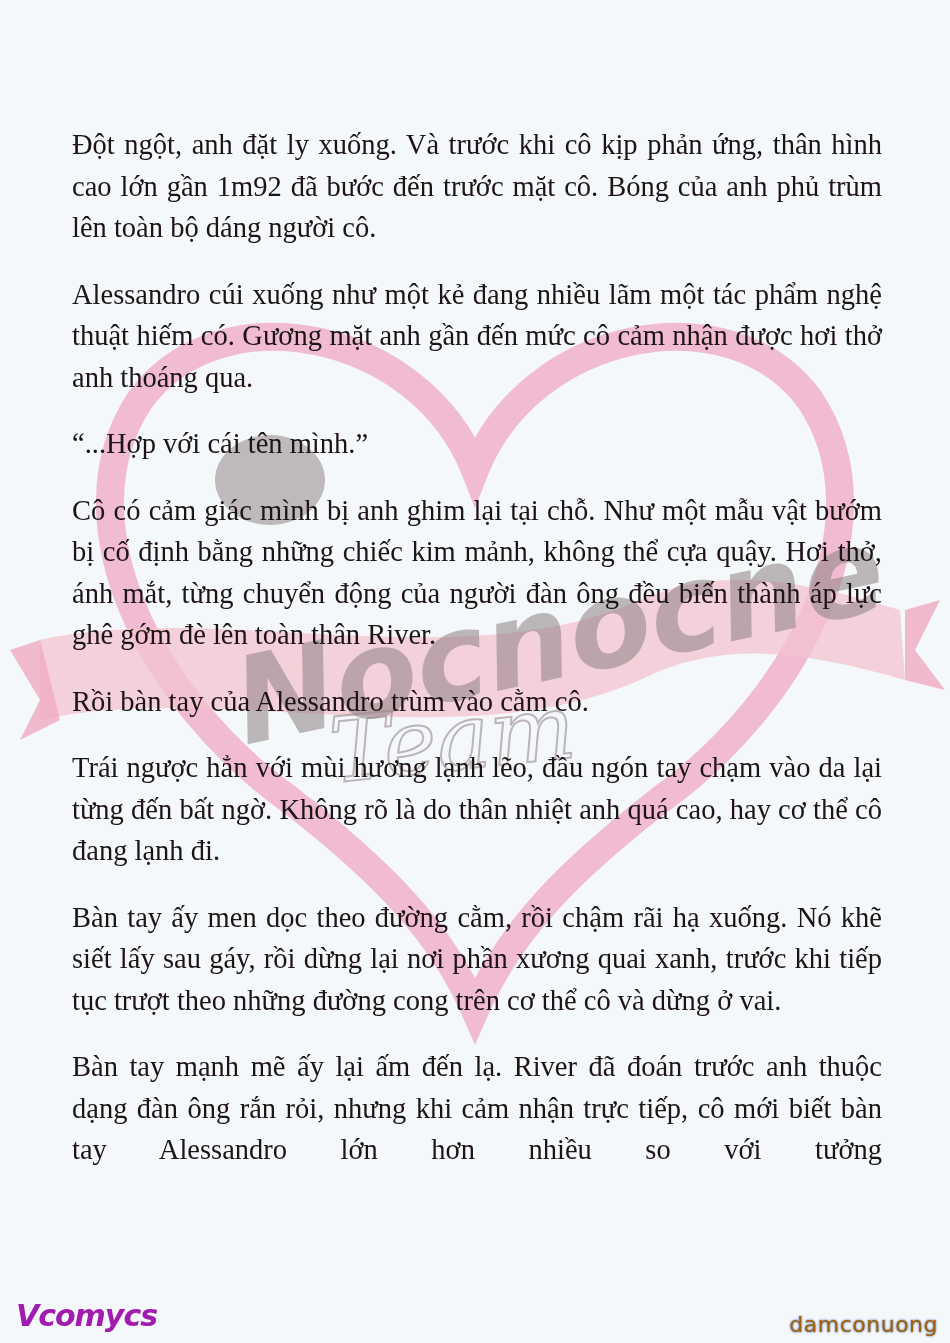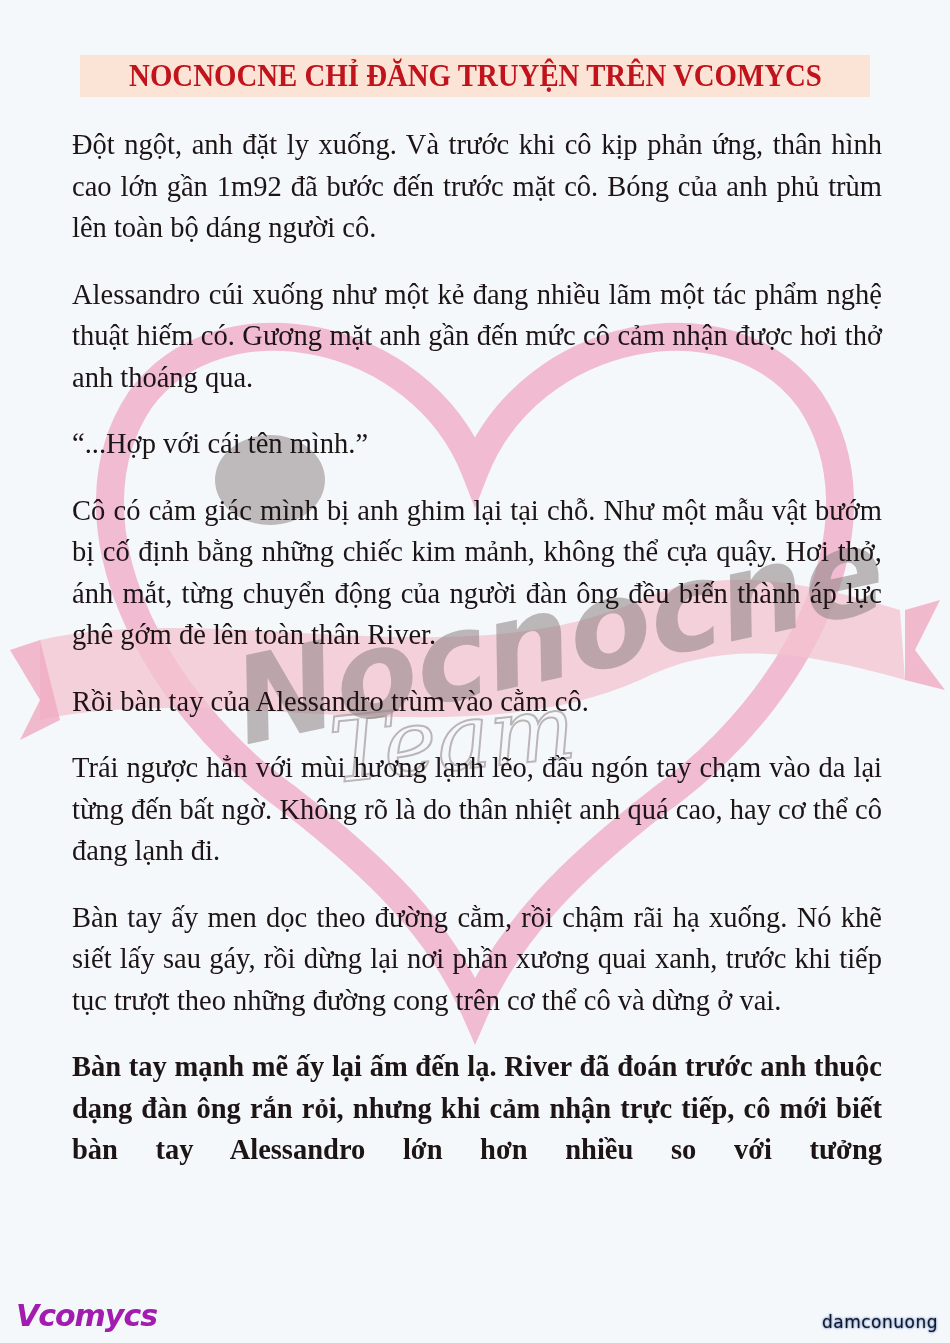--- a/index.html
+++ b/index.html
@@ -23,29 +23,29 @@
   }
   .content {
     position: absolute; left: 72px; top: 113px; width: 810px; margin-top: 11px;
   }
   .para {
     margin: 0 0 25px 0;
     font-size: 28.5px; line-height: 41.5px; color: #1d1416;
     text-align: justify;
     text-align-last: left;
   }
-  .para.last { text-align-last: justify; font-weight: bold; }
+  .para.last { text-align-last: justify; }
   .logo-vcomycs {
     position: absolute; left: 16px; top: 1298px;
     font-family: "DejaVu Sans", sans-serif; font-style: italic; font-weight: bold;
     color: #a21caf; font-size: 30px; letter-spacing: -1px;
   }
   .logo-dam {
     position: absolute; right: 12px; top: 1312px;
-    font-family: "DejaVu Sans", sans-serif; font-size: 17px; color: #0f172a;
+    font-family: "DejaVu Sans", sans-serif; font-size: 22px; color: #a16207;
     text-shadow: 0 0 3px #8aa0c8, 0 0 2px #8aa0c8, 0 0 1px #6f88bf;
     letter-spacing: 0.5px;
   }
 </style>
 </head>
 <body>
 
 <div class="page">
 
   <svg class="watermark" viewBox="0 0 950 1343">
@@ -55,23 +55,20 @@
     <path d="M40,640 C220,600 460,680 640,600 C720,565 800,580 900,610 L905,680 C800,650 720,640 640,680 C460,760 220,680 40,720 Z" fill="#f3c3cf" opacity="0.75"></path>
     <path d="M40,640 L10,650 L40,700 L20,740 L60,720 Z" fill="#f0a9c0" opacity="0.8"></path>
     <path d="M905,610 L940,600 L915,650 L945,690 L905,680 Z" fill="#f0a9c0" opacity="0.8"></path>
 
     <ellipse cx="270" cy="480" rx="55" ry="45" fill="#8f8585" opacity="0.55"></ellipse>
 
     <text x="230" y="700" font-family="DejaVu Sans, sans-serif" font-weight="bold" font-style="italic" font-size="120" fill="#8d8383" opacity="0.55" transform="rotate(-12 450 650)">Nocnocne</text>
     <text x="330" y="770" font-family="DejaVu Serif, serif" font-style="italic" font-size="90" fill="none" stroke="#968a8a" stroke-width="2" opacity="0.6" transform="rotate(-6 450 740)">Team</text>
   </svg>
 
-  <div class="title-banner">
-    <span class="title-text">NOCNOCNE CHỈ ĐĂNG TRUYỆN TRÊN VCOMYCS</span>
-  </div>
 
   <div class="content">
     <p class="para">Đột ngột, anh đặt ly xuống. Và trước khi cô kịp phản ứng, thân hình cao lớn gần 1m92 đã bước đến trước mặt cô. Bóng của anh phủ trùm lên toàn bộ dáng người cô.</p>
     <p class="para">Alessandro cúi xuống như một kẻ đang nhiều lãm một tác phẩm nghệ thuật hiếm có. Gương mặt anh gần đến mức cô cảm nhận được hơi thở anh thoáng qua.</p>
     <p class="para">“...Hợp với cái tên mình.”</p>
     <p class="para">Cô có cảm giác mình bị anh ghim lại tại chỗ. Như một mẫu vật bướm bị cố định bằng những chiếc kim mảnh, không thể cựa quậy. Hơi thở, ánh mắt, từng chuyển động của người đàn ông đều biến thành áp lực ghê gớm đè lên toàn thân River.</p>
     <p class="para">Rồi bàn tay của Alessandro trùm vào cằm cô.</p>
     <p class="para">Trái ngược hẳn với mùi hương lạnh lẽo, đầu ngón tay chạm vào da lại từng đến bất ngờ. Không rõ là do thân nhiệt anh quá cao, hay cơ thể cô đang lạnh đi.</p>
     <p class="para">Bàn tay ấy men dọc theo đường cằm, rồi chậm rãi hạ xuống. Nó khẽ siết lấy sau gáy, rồi dừng lại nơi phần xương quai xanh, trước khi tiếp tục trượt theo những đường cong trên cơ thể cô và dừng ở vai.</p>
     <p class="para last">Bàn tay mạnh mẽ ấy lại ấm đến lạ. River đã đoán trước anh thuộc dạng đàn ông rắn rỏi, nhưng khi cảm nhận trực tiếp, cô mới biết bàn tay Alessandro lớn hơn nhiều so với tưởng</p>

